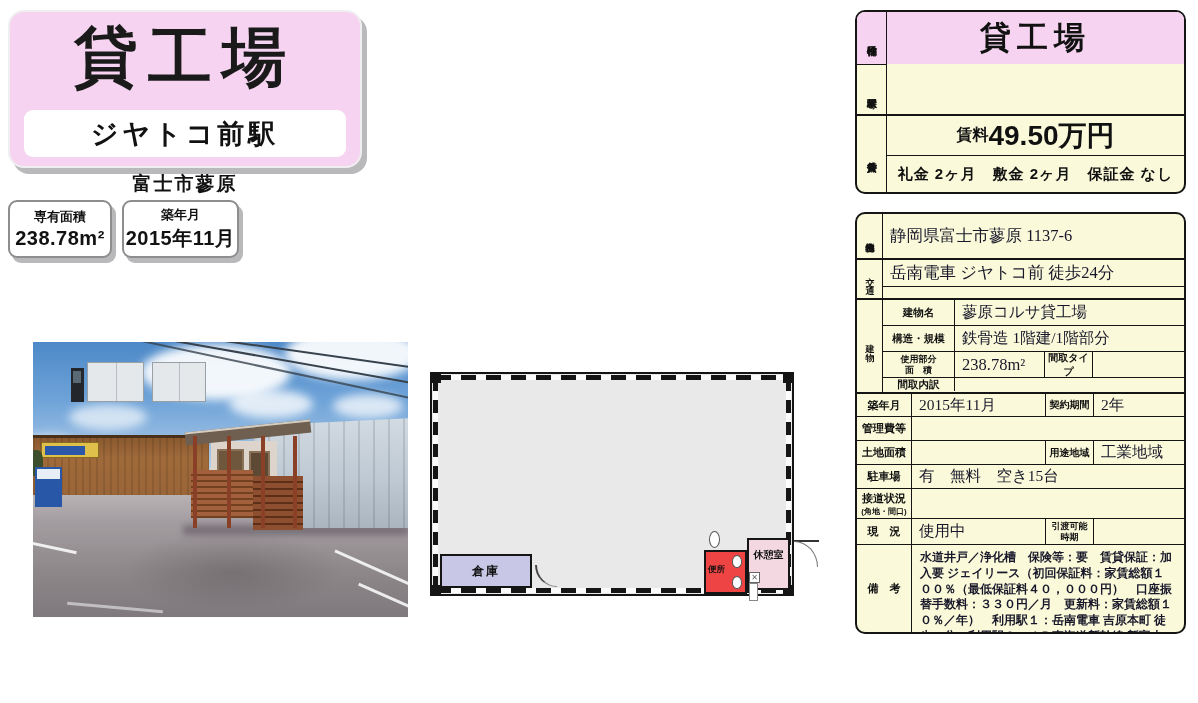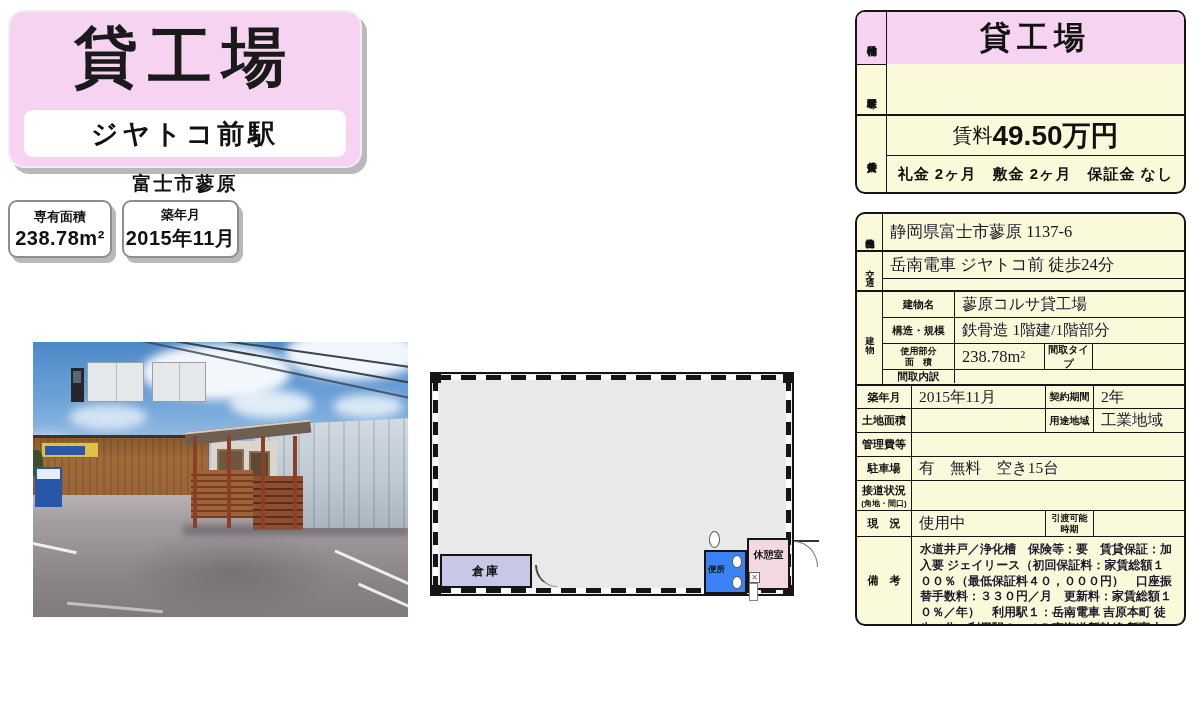--- a/index.html
+++ b/index.html
@@ -100,21 +100,21 @@
     background:repeating-linear-gradient(180deg,#151515 0 13px,#fcfcfc 13px 22px); }
   .wr { top:4px; bottom:4px; right:1px; width:5px;
     background:repeating-linear-gradient(180deg,#151515 0 13px,#fcfcfc 13px 22px); }
   .cn { width:9px; height:9px; background:#151515; }
   .cn1 { left:0; top:0; } .cn2 { right:0; top:0; } .cn3 { left:0; bottom:0; } .cn4 { right:0; bottom:0; }
   .warehouse { left:8px; bottom:6px; width:92px; height:34px; background:#c8c8e6;
     border:2px solid #151515; display:flex; align-items:center; justify-content:center; }
   .warehouse span { font-size:12px; font-weight:bold; letter-spacing:2px; position:static; }
   .wh-arc { left:103px; bottom:7px; width:22px; height:22px;
     border-left:2px solid #444; border-bottom:1.5px solid #888; border-radius:0 0 0 100%; }
-  .toilet-room { left:272px; top:176px; width:43px; height:44px; background:#3b82f6; border:2.5px solid #151515; }
+  .toilet-room { left:272px; top:176px; width:43px; height:44px; background:#ef4444; border:2.5px solid #151515; }
   .toilet-label { left:2px; top:12px; font-size:8.5px; font-weight:bold; }
   .toi { right:3px; width:10px; height:13px; background:#fff; border:1px solid #555; border-radius:50% 50% 45% 45%; }
   .toi.t1 { top:3px; } .toi.t2 { bottom:3px; }
   .basin { left:277px; top:157px; width:11px; height:17px; background:#fff; border:1.2px solid #555; border-radius:50%; }
   .break-room { left:315px; top:164px; right:2px; bottom:4px; background:#f3d8e2; border:2.5px solid #151515; }
   .break-label { left:0; right:0; top:8px; text-align:center; font-size:10px; font-weight:bold; }
   .sink { left:0px; top:32px; width:11px; height:11px; background:#fff; border:1px solid #666;
     font-size:8px; line-height:10px; text-align:center; color:#666; }
   .counter { left:0px; top:43px; width:9px; height:18px; background:#fff; border:1px solid #888; }
   .entry-leaf { left:362px; top:166px; width:25px; height:2px; background:#333; }
@@ -134,21 +134,21 @@
   .summary > div { display:flex; align-items:center; justify-content:center; }
   .s-lab { font-size:10px; }
   .pinkbg { background:#f6d4f1; }
   .bt1 { border-top:1.5px solid #151515; }
   .bt2 { border-top:2px solid #151515; }
   .g1l { grid-row:1; grid-column:1; } .g1v { grid-row:1; grid-column:2; }
   .g2l { grid-row:2; grid-column:1; } .g2v { grid-row:2; grid-column:2; }
   .gtl { grid-row:3/5; grid-column:1; } .g3v { grid-row:3; grid-column:2; }
   .g4v { grid-row:4; grid-column:2; }
   .s-big { font-size:31px; font-weight:bold; letter-spacing:6px; }
-  .rent-cap { font-size:20px; font-weight:normal; margin-right:0; }
+  .rent-cap { font-size:16px; font-weight:bold; margin-right:0; }
   .rent-amt { font-size:28px; font-weight:bold; }
   .fees { font-size:15px; font-weight:bold; letter-spacing:1px; }
 
   
   .details { top:212px; display:flex; flex-direction:column; }
   .dr { display:flex; align-items:stretch; border-top:1px solid #151515; }
   .dr.first { border-top:none; }
   .dr.thick { border-top:2px solid #151515; }
   .dr .vlab { width:26px; flex:0 0 26px; font-size:9px; padding:2px 0; border-right:1px solid #151515; }
   .val { font-family:"Liberation Serif","DejaVu Serif",serif; font-size:15.5px; color:#18182a;
@@ -272,21 +272,21 @@
     <div class="vlab s-lab bt2 gtl">賃貸条件</div>
     <div class="bt2 g3v">
       <span class="rent-cap">賃料</span>
       <span class="rent-amt">49.50万円</span>
     </div>
     <div class="fees bt1 g4v">礼金 2ヶ月　敷金 2ヶ月　保証金 なし</div>
   </div>
 
   <div class="tbl details">
 
-    <div class="dr first" style="height:36px">
+    <div class="dr first" style="height:44px">
       <div class="vlab">物件所在地</div>
       <div class="val" style="font-size:16.5px">静岡県富士市蓼原 1137-6</div>
     </div>
 
     <div class="dr thick" style="height:40px">
       <div class="vlab sp2">交通</div>
       <div class="acc-col">
         <div class="val acc1" style="font-size:16.5px">岳南電車 ジヤトコ前 徒歩24分</div>
         <div class="val acc2"></div>
       </div>
@@ -320,29 +320,29 @@
     </div>
 
     <div class="dr thick" style="height:24px">
       <div class="clab">築年月</div>
       <div class="val vmid">2015年11月</div>
       <div class="clab2">契約期間</div>
       <div class="val">2年</div>
     </div>
 
     <div class="dr" style="height:24px">
+      <div class="clab">管理費等</div>
+      <div class="val"></div>
+    </div>
+
+    <div class="dr" style="height:24px">
       <div class="clab">土地面積</div>
       <div class="val vmid"></div>
       <div class="clab2">用途地域</div>
       <div class="val">工業地域</div>
-    </div>
-
-    <div class="dr" style="height:24px">
-      <div class="clab">管理費等</div>
-      <div class="val"></div>
     </div>
 
     <div class="dr" style="height:24px">
       <div class="clab">駐車場</div>
       <div class="val">有　無料　空き15台</div>
     </div>
 
     <div class="dr" style="height:30px">
       <div class="clab">
         <span>接道状況</span>

